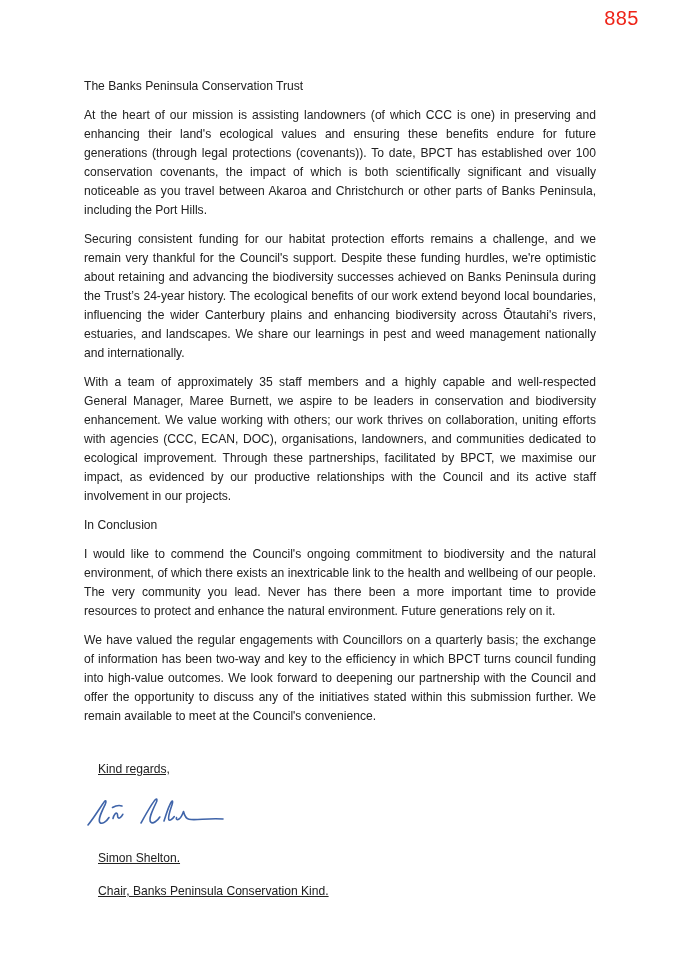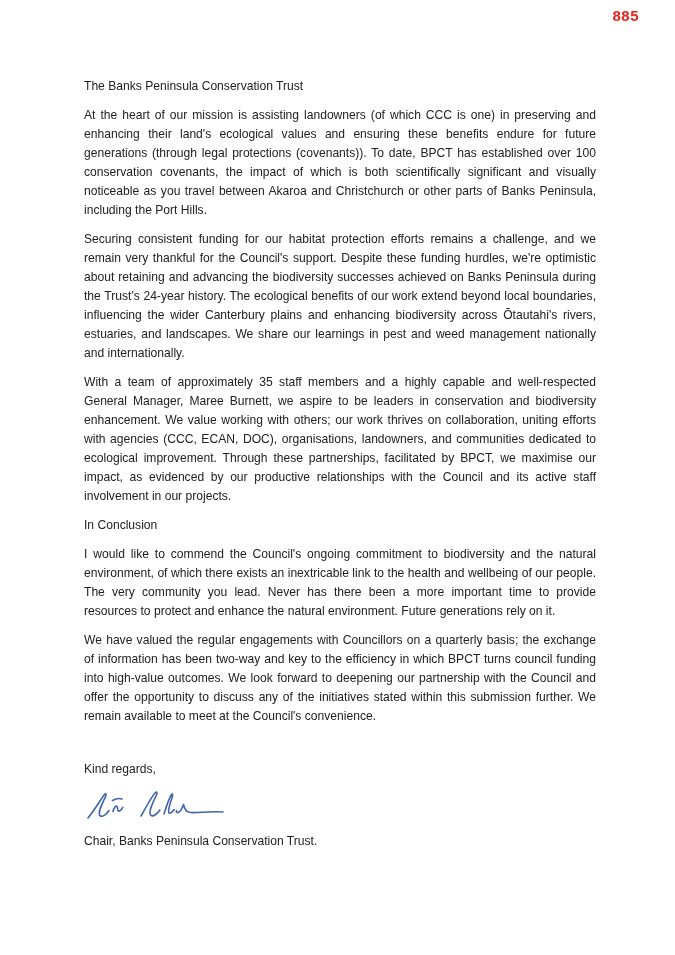--- a/index.html
+++ b/index.html
@@ -13,22 +13,22 @@
     width:675px;height:955px;
     background:var(--page-bg);
     font-family:"Liberation Sans", sans-serif;
     color:var(--ink-text);
     position:relative;
     overflow:hidden;
   }
   .page-number{
     position:absolute;
     top:7px;right:36px;
-    font-size:15px;
-    font-weight:700;
+    font-size:20px;
+    font-weight:400;
     letter-spacing:0.5px;
     color:var(--page-num-red);
   }
   .content{
     position:absolute;
     left:84px;top:77px;
     width:512px;
     font-size:12.1px;
     line-height:19px;
   }
@@ -40,21 +40,21 @@
   }
   .heading.spaced{margin-top:10px;}
   p.body-para{
     margin:10px 0 0 0;
     text-align:justify;
   }
   .closing{
     margin-top:34px;
     text-align:left;
   }
-  .closing p{margin:0;}
+  .closing p{margin:14px;text-decoration:underline;}
   .signature-block{
     margin:7px 0 4px 2px;
     height:42px;
   }
   .signatory{margin-top:2px;}
 </style>
 </head>
 <body>
 
 <div class="page-number">885</div>
@@ -92,17 +92,18 @@
           <path d="M55 30 C 60 21, 66 10, 69.5 6.5 C 71 5.2, 71.6 6.8, 70 10 C 66.5 17.2, 62 26.5, 64.8 29.2 C 67 31.2, 71.5 27.8, 73.8 24"></path>
 
           <path d="M78 28 C 81 18.5, 84.5 10, 85.6 8.6 C 86.7 7.3, 87 8.9, 86 11.8 C 84.2 17, 81.8 24.3, 82.8 26.6 C 83.6 28.4, 86.5 26, 88.3 23.6"></path>
 
           <path d="M90.5 24.5 C 89.8 26.4, 91 27.3, 93 26 C 94.6 25, 96.2 22.2, 97.5 18.5 C 98.3 21.8, 99.3 25.6, 103 26.3 C 110.5 27.6, 122 24.8, 137 26"></path>
         </g>
       </svg>
     </div>
 
     <div class="signatory">
-      <p>Chair, Banks Peninsula Conservation Trust.</p>
+      <p>Simon Shelton.</p>
+      <p>Chair, Banks Peninsula Conservation Kind.</p>
     </div>
   </div>
 
 </div>
 
 </body></html>

